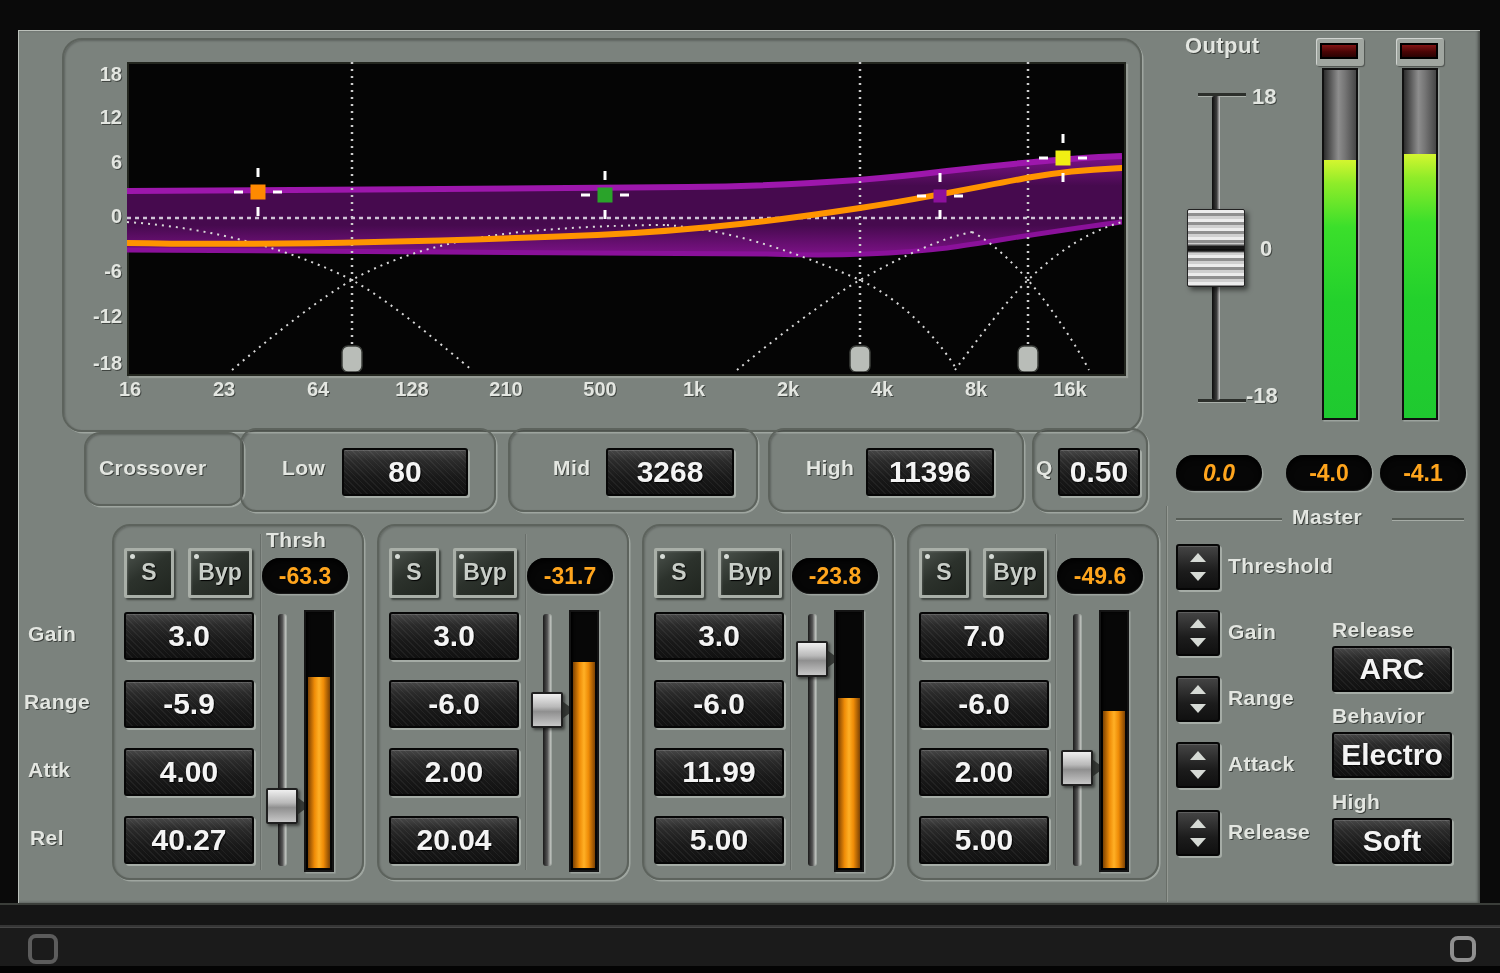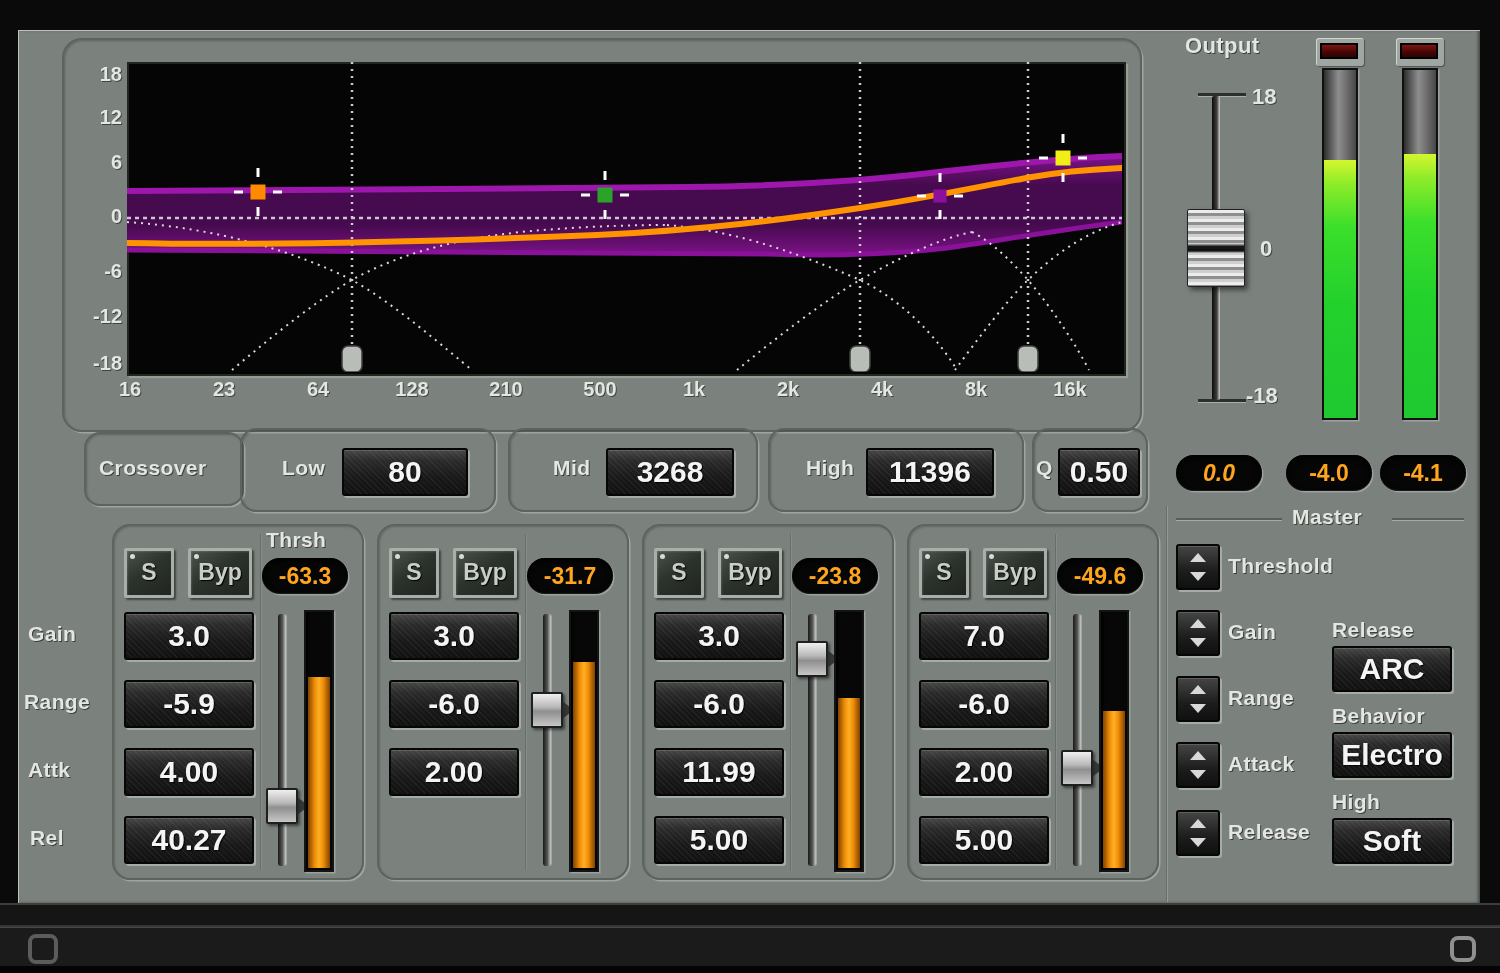--- a/index.html
+++ b/index.html
@@ -265,20 +265,21 @@
     </div>
   </div>
 
   <div class="band" style="left:377px;">
     <div class="gbtn s">S</div>
     <div class="gbtn byp">Byp</div>
     <div class="pill th-pill">-31.7</div>
     <div class="vbox r1">3.0</div>
     <div class="vbox r2">-6.0</div>
     <div class="vbox r3">2.00</div>
+    <div class="vbox r4">20.04</div>
     <div class="th-track">
       <div class="th-handle" style="top: 38%;"></div>
     </div>
     <div class="bmeter">
       <div class="bfill" style="height: 80%;"></div>
     </div>
   </div>
 
   <div class="band" style="left:642px;">
     <div class="gbtn s">S</div>

